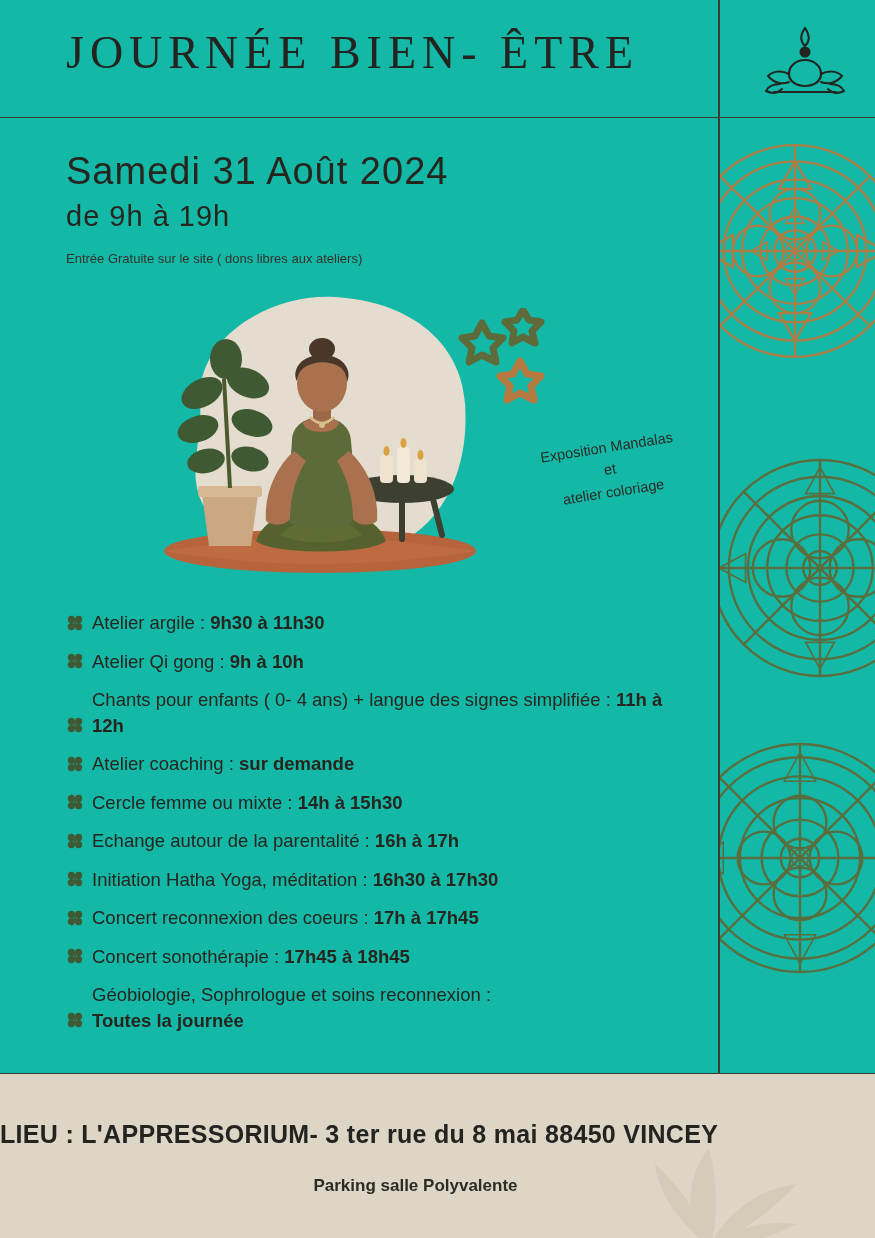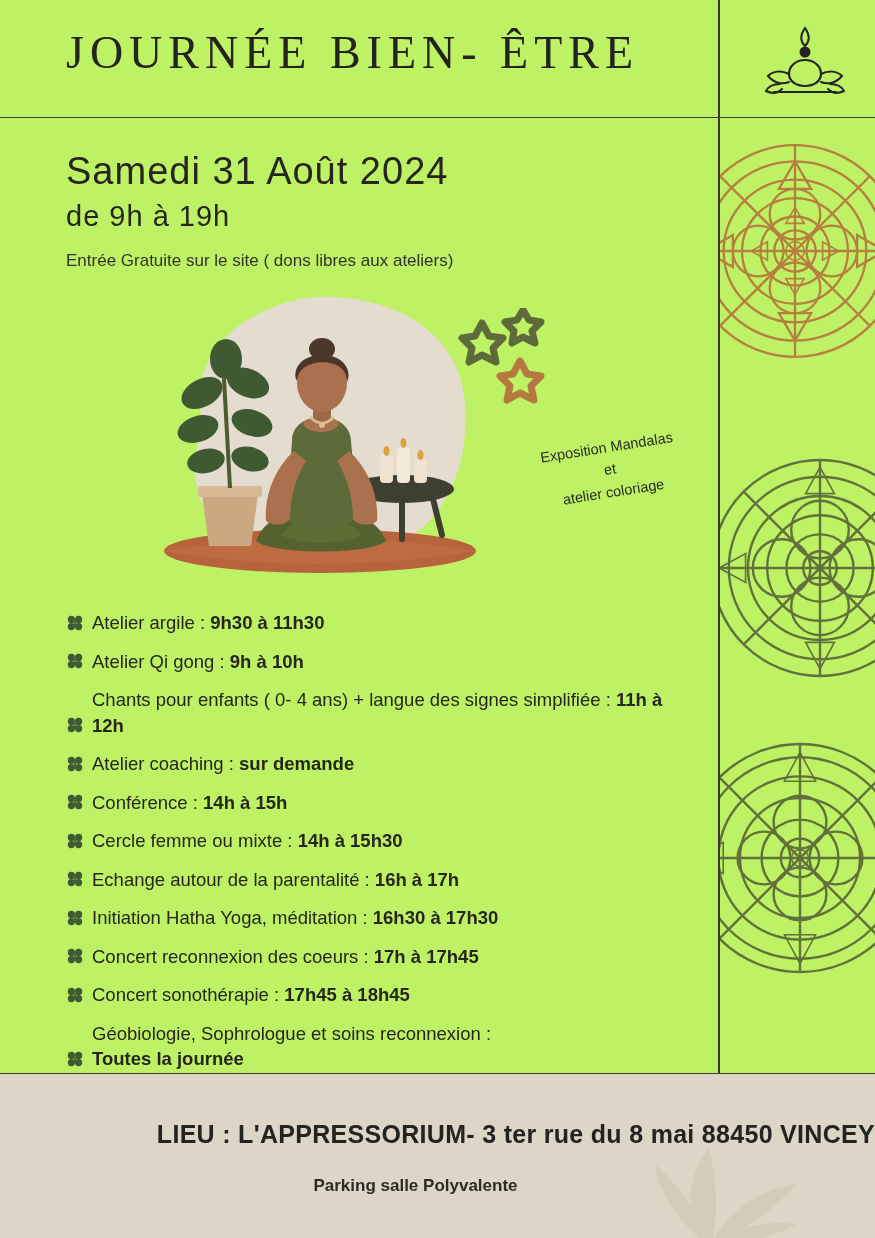--- a/index.html
+++ b/index.html
@@ -11,21 +11,21 @@
     height: 1238px;
     background: #faf7ef;
     font-family: "Liberation Sans", sans-serif;
     color: #2b2b28;
     overflow: hidden;
   }
   .poster {
     position: relative;
     width: 875px;
     height: 1238px;
-    background: #bef264;
+    background: #14b8a6;
     box-sizing: border-box;
     overflow: hidden;
   }
 
   
   .header {
     position: relative;
     height: 118px;
     border-bottom: 1.5px solid #3a3a33;
     box-sizing: border-box;
@@ -103,21 +103,21 @@
     left: 66px;
     top: 82px;
     font-size: 29px;
     letter-spacing: 1px;
     color: #26261f;
   }
   .date-sub {
     position: absolute;
     left: 66px;
     top: 133px;
-    font-size: 17px;
+    font-size: 13px;
     color: #33332c;
     text-align: right;
   }
 
   
   .illus {
     position: absolute;
     left: 140px;
     top: 165px;
     width: 360px;
@@ -179,21 +179,21 @@
     background: #ddd5c6;
     border-top: 1.5px solid #3a3a33;
     box-sizing: border-box;
     overflow: hidden;
   }
   .footer-main {
     position: absolute;
     left: 0;
     top: 46px;
     width: 875px;
-    text-align: right;
+    text-align: left;
     font-size: 25px;
     font-weight: 700;
     letter-spacing: 0.3px;
     color: #23231f;
   }
   .footer-sub {
     position: absolute;
     left: 0;
     top: 102px;
     width: 831px;
@@ -387,34 +387,20 @@
                   <circle cx="14" cy="6" r="4"></circle>
                   <circle cx="6" cy="14" r="4"></circle>
                   <circle cx="14" cy="14" r="4"></circle>
                   <rect x="9" y="8" width="2" height="5"></rect>
                 </g>
               </svg>
           </span>
           <span class="prog-text"><span>Atelier coaching : </span><b>sur demande</b></span>
         </div>
 
-        <div class="prog-item">
-          <span class="prog-icon">
-            <svg width="18" height="18" viewBox="0 0 20 20" xmlns="http://www.w3.org/2000/svg">
-                <g fill="#3f5a32">
-                  <circle cx="6" cy="6" r="4"></circle>
-                  <circle cx="14" cy="6" r="4"></circle>
-                  <circle cx="6" cy="14" r="4"></circle>
-                  <circle cx="14" cy="14" r="4"></circle>
-                  <rect x="9" y="8" width="2" height="5"></rect>
-                </g>
-              </svg>
-          </span>
-          <span class="prog-text"><span>Conférence : </span><b>14h à 15h</b></span>
-        </div>
 
         <div class="prog-item">
           <span class="prog-icon">
             <svg width="18" height="18" viewBox="0 0 20 20" xmlns="http://www.w3.org/2000/svg">
                 <g fill="#3f5a32">
                   <circle cx="6" cy="6" r="4"></circle>
                   <circle cx="14" cy="6" r="4"></circle>
                   <circle cx="6" cy="14" r="4"></circle>
                   <circle cx="14" cy="14" r="4"></circle>
                   <rect x="9" y="8" width="2" height="5"></rect>

